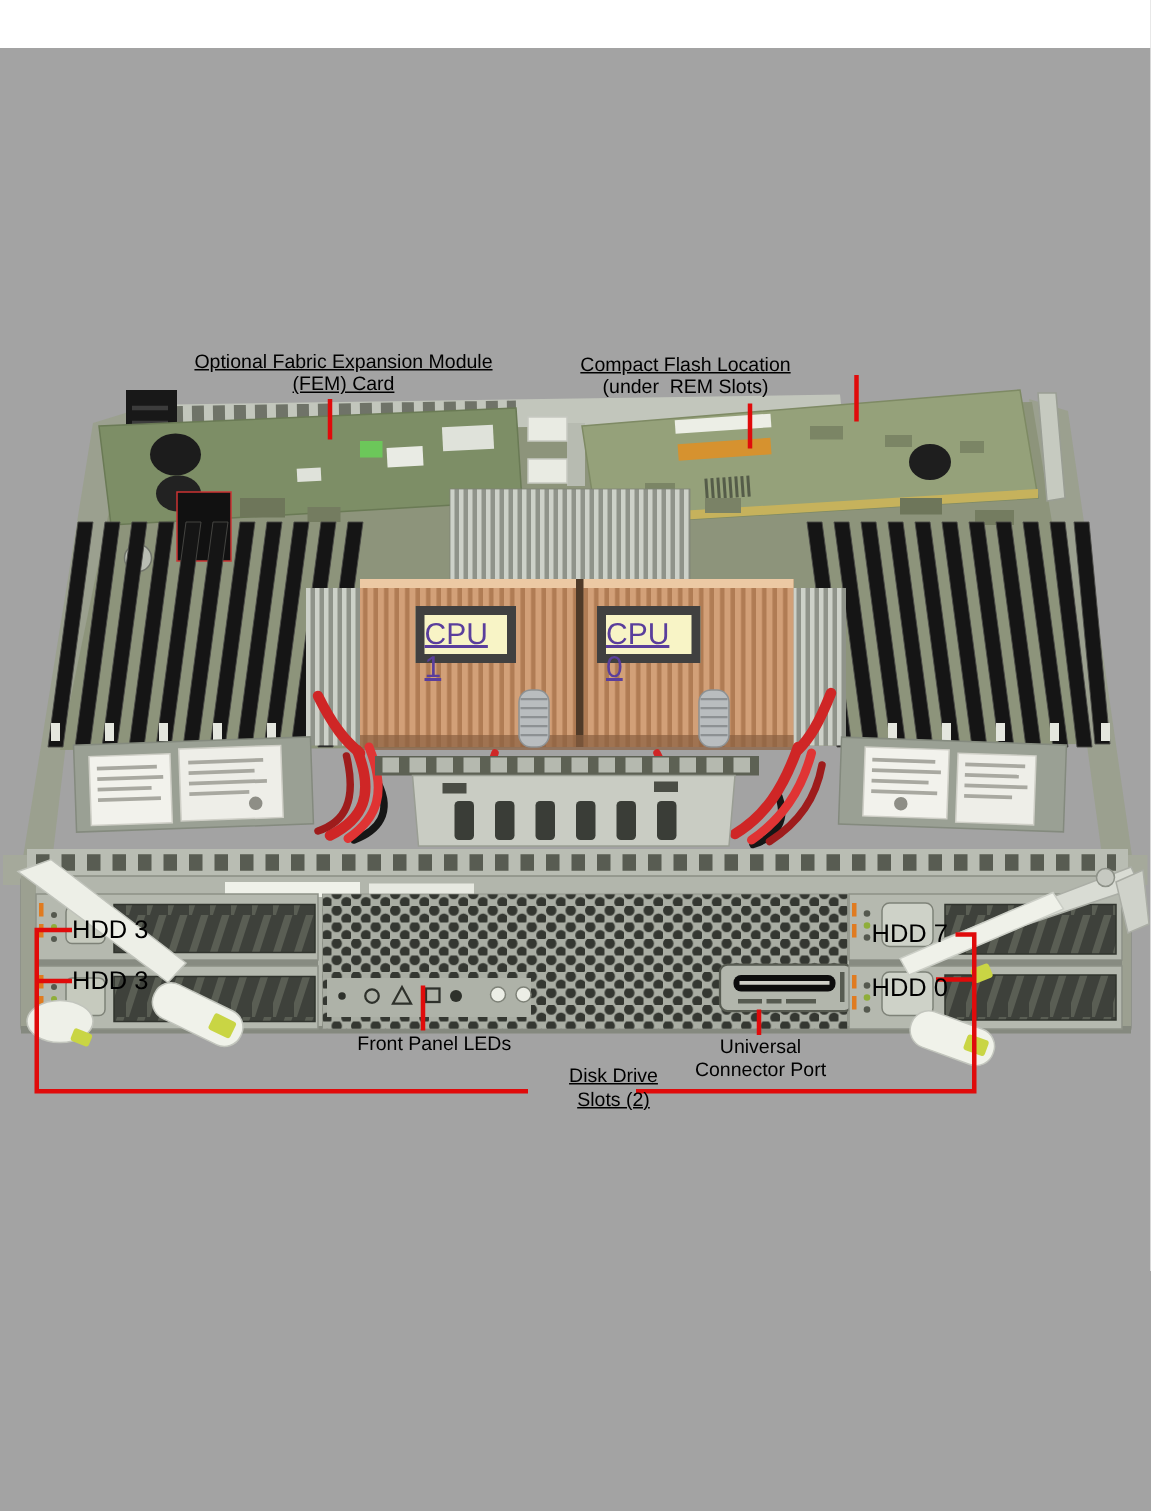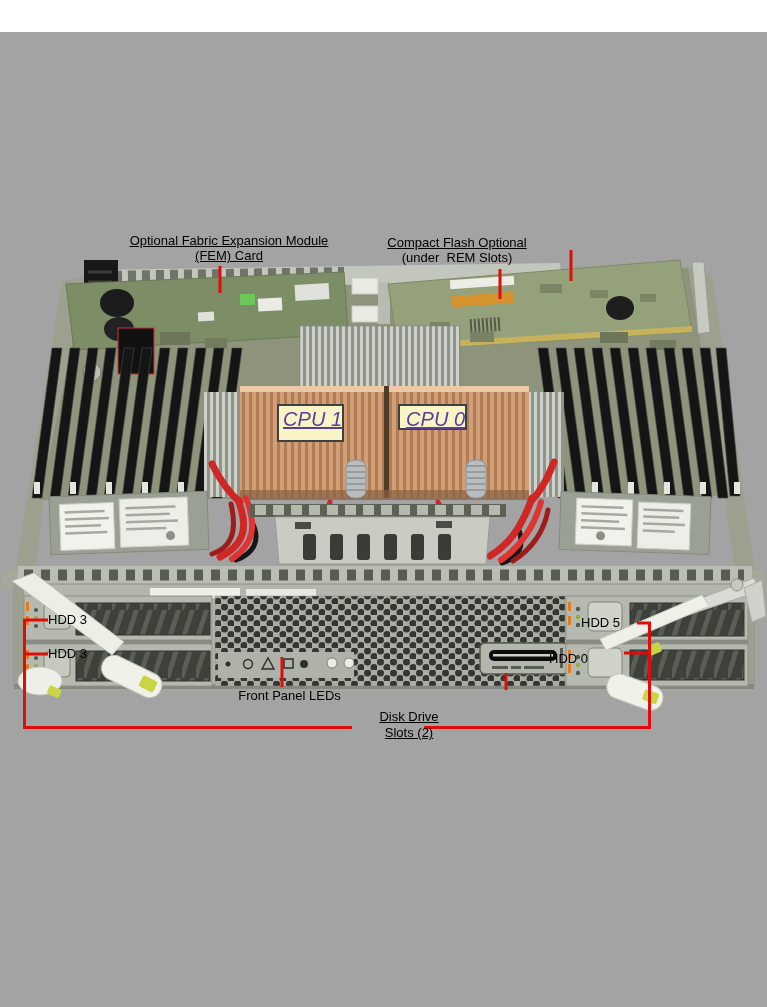--- a/index.html
+++ b/index.html
@@ -2,23 +2,23 @@
 <html><head>
 <meta charset="utf-8">
 <style>
   html,body{margin:0;padding:0;background:#fff;}
   .canvas{position:relative;width:767px;height:1007px;background:#a3a3a3;overflow:hidden;
           font-family:"Liberation Sans",sans-serif;margin-top:32px;}
   svg.layer{position:absolute;left:0;top:0;}
   .callout{position:absolute;color:#000;font-size:13px;line-height:15px;text-align:center;}
   .callout .u{text-decoration:underline;}
   .callout .pre{white-space:pre;}
-  .hddlbl{position:absolute;color:#000;font-size:13px;line-height:14px;}
+  .hddlbl{position:absolute;color:#000;font-size:17px;line-height:14px;}
   .cpu-label{position:absolute;background:#f8f4c6;color:#5a3e9c;font-size:20px;line-height:22px;
-             text-align:right;box-sizing:border-box;padding-top:2px;border:2px solid #404040;font-style:italic;}
+             text-align:left;box-sizing:border-box;padding-top:2px;border:6px solid #404040;}
   .cpu-label span{text-decoration:underline;}
   .dds{line-height:16px;}
 </style>
 </head>
 <body>
 
 <div class="canvas">
 
   <svg class="layer" width="767" height="1007" viewBox="0 0 767 1007">
     <defs>
@@ -327,38 +327,42 @@
     <path d="M637,591 H649.5 V695.5 H424"></path>
     <path d="M624,621 H648"></path>
   </svg>
 
   <div class="callout" style="left:119px;top:201px;width:220px;">
     <span class="u">Optional Fabric Expansion Module</span><br>
     <span class="u">(FEM) Card</span>
   </div>
 
   <div class="callout" style="left:378px;top:203px;width:158px;">
-    <span class="u">Compact Flash Optional</span><br>
+    <span class="u">Compact Flash Location</span><br>
     <span class="pre">(under  REM Slots)</span>
   </div>
 
 
   <div class="cpu-label" style="left:277px;top:372px;width:67px;height:38px;">
     <span>CPU 1</span>
   </div>
-  <div class="cpu-label" style="left:398px;top:372px;width:69px;height:26px;">
+  <div class="cpu-label" style="left:398px;top:372px;width:69px;height:38px;">
     <span>CPU 0</span>
   </div>
 
   <div class="hddlbl" style="left:48px;top:581px;">HDD 3</div>
   <div class="hddlbl" style="left:48px;top:615px;">HDD 3</div>
-  <div class="hddlbl" style="left:581px;top:584px;">HDD 5</div>
-  <div class="hddlbl" style="left:549px;top:620px;">HDD 0</div>
+  <div class="hddlbl" style="left:581px;top:584px;">HDD 7</div>
+  <div class="hddlbl" style="left:581px;top:620px;">HDD 0</div>
 
   <div class="callout" style="left:232px;top:656px;width:115px;">Front Panel LEDs</div>
 
+  <div class="callout" style="left:452px;top:658px;width:110px;">
+    <span>Universal</span><br>
+    <span>Connector Port</span>
+  </div>
 
   <div class="callout dds" style="left:365px;top:677px;width:88px;">
     <span class="u">Disk Drive</span><br>
     <span class="u">Slots (2)</span>
   </div>
 
 </div>
 
 </body></html>

